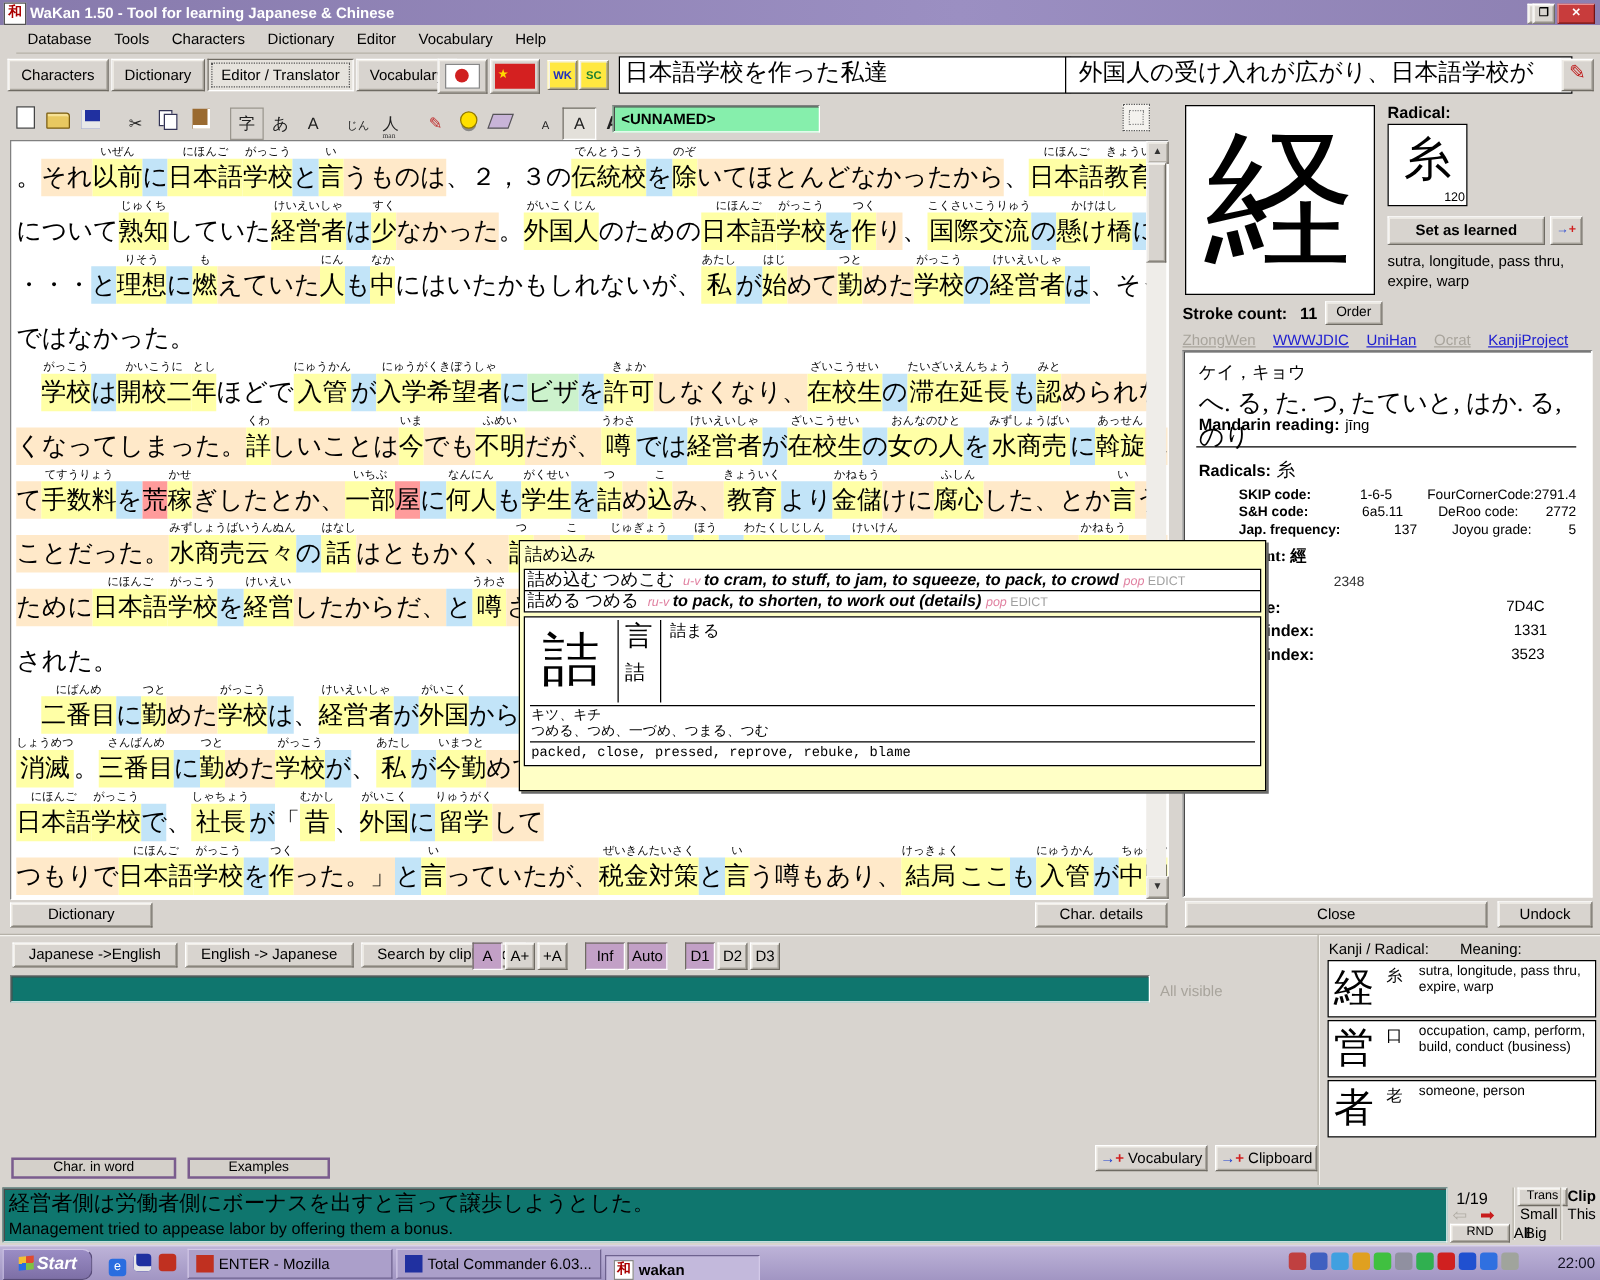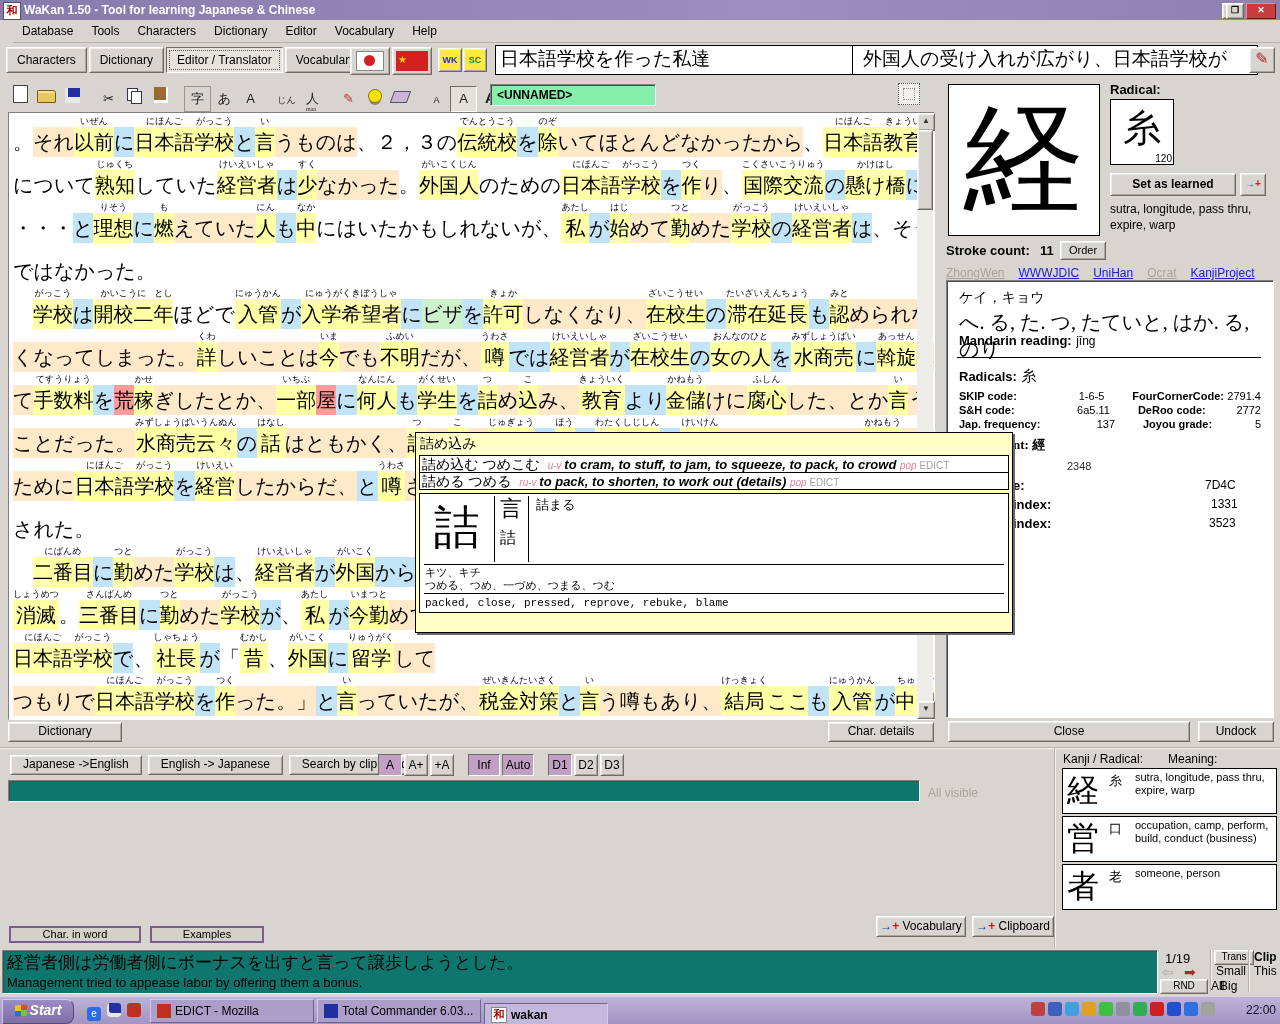--- a/index.html
+++ b/index.html
@@ -53,30 +53,30 @@
   .seg{display:inline-block;vertical-align:bottom;text-align:center;}
   .seg .rt{display:block;font-size:9px;line-height:11px;height:11px;color:#000;font-family:"Liberation Serif",serif;white-space:nowrap;}
   .seg .tx{display:block;font-size:20px;line-height:30px;height:30px;font-family:"Liberation Serif",serif;color:#000;}
   .hl-y{background:#ffffa6;} .hl-o{background:#ffe9c9;} .hl-b{background:#c2e4f8;} .hl-g{background:#ccf2cc;} .hl-r{background:#ff9b9b;}
   
   .sbtn{width:16px;height:16px;font-size:8px;line-height:14px;text-align:center;color:#333;}
   
   #popup{left:415px;top:432px;width:596px;height:199px;background:#ffffc6;border:1px solid #000;
     box-shadow:2px 2px 0 #6a6a6a;z-index:50;font-size:13px;}
   .prow{height:16px;line-height:16px;border-bottom:1px solid #000;white-space:nowrap;overflow:hidden;padding-left:2px;}
-  .pk,.pka{font-family:Liberation Sans, sans-serif;font-size:14px;}
+  .pk,.pka{font-family:Liberation Serif, serif;font-size:14px;}
   .ptag,.ppop{color:#e080a0;font-style:italic;font-size:10px;}
   .pm{font-weight:bold;font-style:italic;font-size:13px;}
   .pdict{color:#a0a0a0;font-size:10px;}
   
   .lbl{font-weight:bold;font-size:13px;}
   .link{font-size:12px;text-decoration:underline;margin-right:14px;}
   .crow{display:flex;font-size:11px;line-height:14px;}
-  .crow b{width:96px;} .crow .v1{width:60px;text-align:right;margin-right:8px;}
-  .crow .b2{width:102px;font-weight:bold;padding-left:20px;} .crow .v2{flex:1;text-align:right;}
+  .crow b{width:96px;margin-left:32px;} .crow .v1{width:60px;text-align:right;margin-right:8px;}
+  .crow .b2{width:102px;font-weight:normal;padding-left:20px;} .crow .v2{flex:1;text-align:right;}
   
   .dtog{height:20px;font-size:12px;display:inline-flex;align-items:center;justify-content:center;}
   .purplebtn{background:#d4d0ca;border:2px solid #7a5c8e;font-size:11px;text-align:center;color:#000;}
   
   .krow{background:#fff;border:1px solid #000;position:absolute;left:1062px;width:213px;height:44px;overflow:hidden;}
   .kk{font-family:"Liberation Serif",serif;font-size:32px;line-height:40px;position:absolute;left:4px;top:1px;}
   .kr{font-family:"Liberation Serif",serif;font-size:13px;position:absolute;left:46px;top:3px;}
   .km{position:absolute;left:72px;top:2px;font-size:11px;line-height:13px;width:138px;}
   
   #taskbar{left:0;top:996px;width:1280px;height:28px;background:linear-gradient(#bdb3d8,#a094c2);border-top:1px solid #d9d2ea;display:flex;align-items:center;z-index:60;}
@@ -335,21 +335,21 @@
   </div>
 </div>
 
 <div id="taskbar" class="abs">
   <span class="abs" style="left:2px;top:2px;width:70px;height:23px;background:linear-gradient(#9a8cc4,#7d6fa6);border:1px solid;border-color:#cfc5e6 #574b78 #574b78 #cfc5e6;border-radius:0 8px 8px 0;color:#fff;font-weight:bold;font-style:italic;font-size:14px;line-height:21px;text-align:center;"><span style="display:inline-block;width:12px;height:11px;vertical-align:-1px;margin-right:3px;background:conic-gradient(#e04a30 0 25%,#7ec043 0 50%,#2a6de0 0 75%,#f2bf33 0);transform:skewY(-5deg);"></span><span>Start</span></span>
   <span class="abs" style="left:84px;top:6px;"><span class="trayico" style="background:#2a6de0;color:#fff;font-size:10px;line-height:14px;text-align:center;display:inline-block;">e</span></span>
   <span class="abs" style="left:104px;top:6px;"><span class="trayico" style="background:#2030a0;box-shadow:inset 2px -4px 0 #e8e8e8;"></span></span>
   <span class="abs" style="left:124px;top:6px;"><span class="trayico" style="background:#c03020;"></span></span>
   <span id="tasks" class="abs" style="left:150px;top:2px;white-space:nowrap;"><span class="taskbtn" style="width: 150px;">
         <span class="tico" style="background: rgb(192, 48, 32);"></span>
-        <span>EDICT - Mozilla</span>
+        <span>ENTER - Mozilla</span>
       </span><span class="taskbtn" style="width: 150px;">
         <span class="tico" style="background: rgb(32, 48, 160);"></span>
         <span>Total Commander 6.03...</span>
       </span><span class="taskbtn taskactive" style="width: 110px;">
         <span class="tico" style="background: rgb(255, 255, 255); color: rgb(170, 0, 0); font-size: 11px; line-height: 13px; text-align: center; font-family: &quot;Liberation Serif&quot;, serif; border: 1px solid rgb(136, 136, 136);">和</span>
         <span>wakan</span>
       </span></span>
   <span id="tray" class="abs" style="left:1028px;top:5px;white-space:nowrap;"><span class="trayico" style="background: rgb(192, 64, 64);"></span><span class="trayico" style="background: rgb(64, 96, 192);"></span><span class="trayico" style="background: rgb(64, 160, 224);"></span><span class="trayico" style="background: rgb(224, 160, 32);"></span><span class="trayico" style="background: rgb(64, 192, 64);"></span><span class="trayico" style="background: rgb(144, 144, 160);"></span><span class="trayico" style="background: rgb(48, 176, 80);"></span><span class="trayico" style="background: rgb(208, 32, 32);"></span><span class="trayico" style="background: rgb(32, 80, 208);"></span><span class="trayico" style="background: rgb(48, 112, 224);"></span><span class="trayico" style="background: rgb(160, 164, 156);"></span></span>
   <span class="abs" style="left:1246px;top:6px;font-size:12px;color:#101020;">22:00</span>
 </div>

